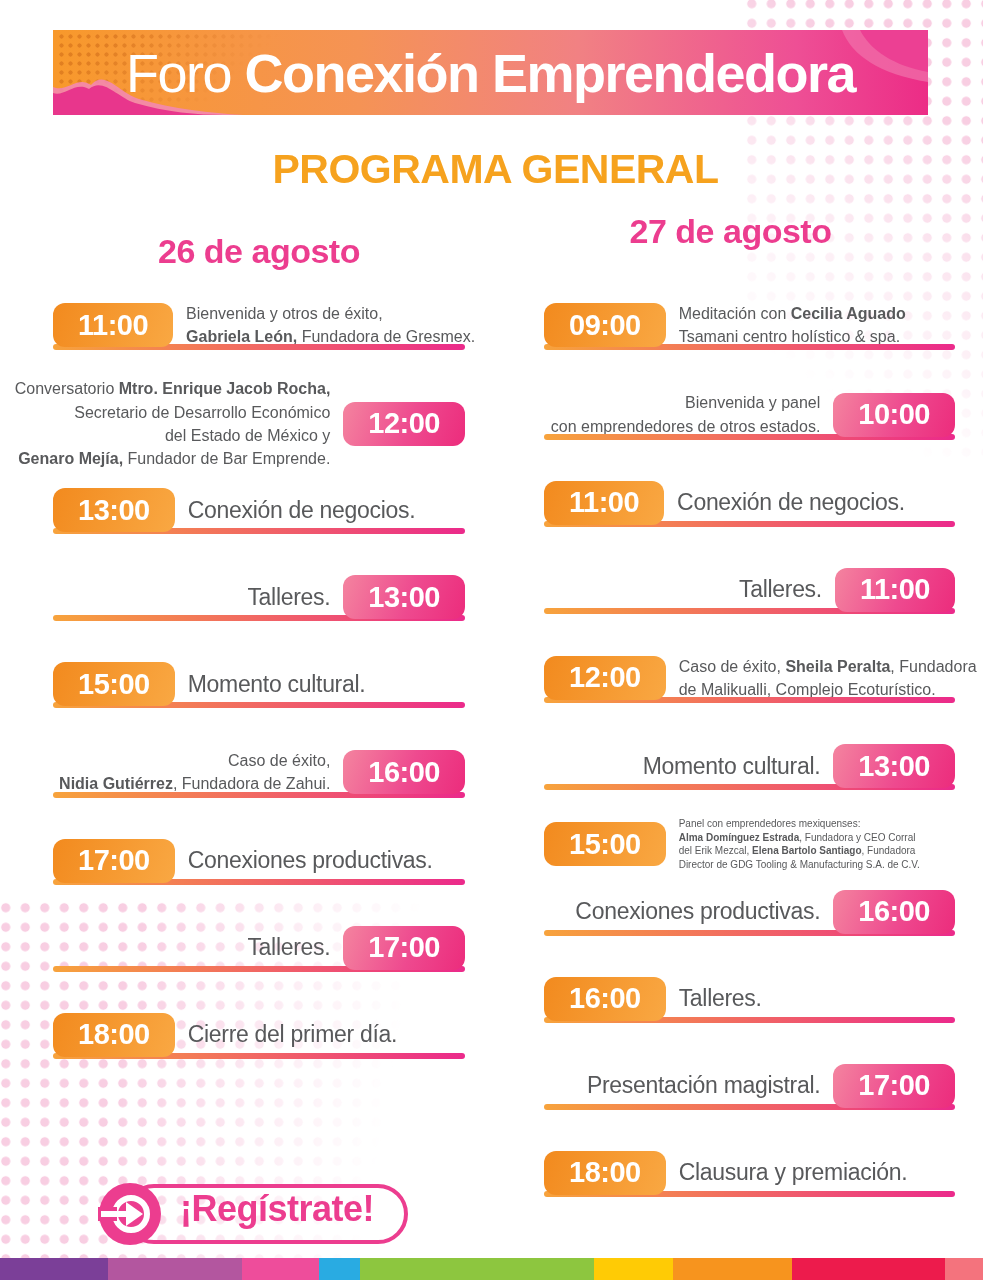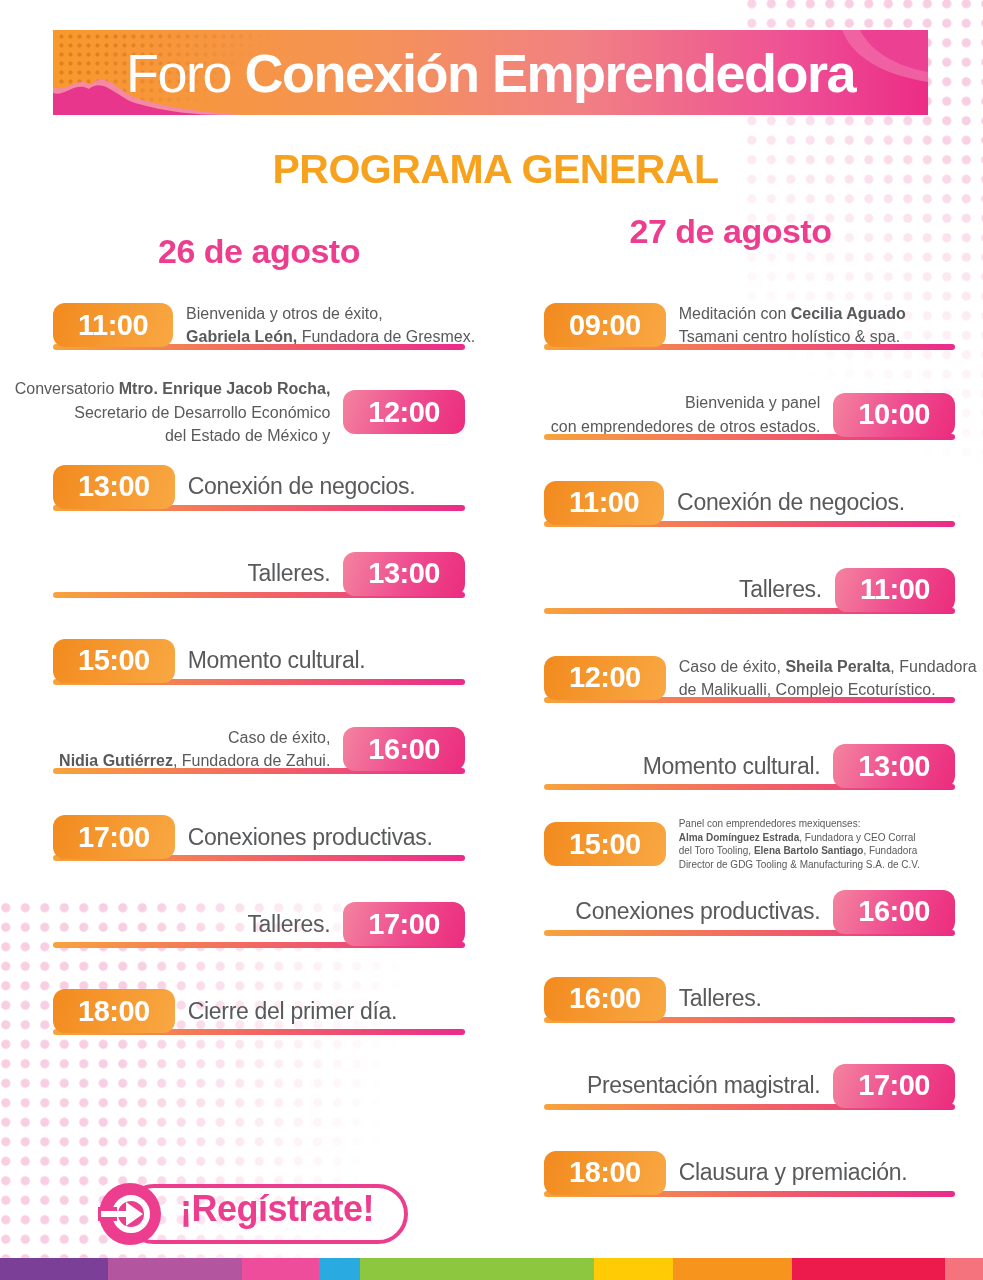--- a/index.html
+++ b/index.html
@@ -110,20 +110,21 @@
           <div class="eline"><span>Bienvenida y otros de éxito,</span></div>
           <div class="eline"><b>Gabriela León,</b><span> Fundadora de Gresmex.</span></div>
         </div>
         <div class="underline"></div>
       </div>
       <div class="row right nounderline">
         <div class="etext t-sm">
           <div class="eline"><span>Conversatorio </span><b>Mtro. Enrique Jacob Rocha,</b></div>
           <div class="eline"><span>Secretario de Desarrollo Económico</span></div>
           <div class="eline"><span>del Estado de México y</span></div>
+          <div class="eline"><b>Genaro Mejía,</b><span> Fundador de Bar Emprende.</span></div>
         </div>
         <span class="badge pink">12:00</span>
       </div>
       <div class="row">
         <span class="badge orange">13:00</span>
         <div class="etext t-lg">
           <div class="eline"><span>Conexión de negocios.</span></div>
         </div>
         <div class="underline"></div>
       </div>
@@ -215,21 +216,21 @@
           <div class="eline"><span>Momento cultural.</span></div>
         </div>
         <span class="badge pink">13:00</span>
         <div class="underline"></div>
       </div>
       <div class="row nounderline">
         <span class="badge orange">15:00</span>
         <div class="etext t-xs">
           <div class="eline"><span>Panel con emprendedores mexiquenses:</span></div>
           <div class="eline"><b>Alma Domínguez Estrada</b><span>, Fundadora y CEO Corral</span></div>
-          <div class="eline"><span>del Toro Tooling, </span><b>Elena Bartolo Santiago</b><span>, Fundadora</span></div>
+          <div class="eline"><span>del Erik Mezcal, </span><b>Elena Bartolo Santiago</b><span>, Fundadora</span></div>
           <div class="eline"><span>Director de GDG Tooling &amp; Manufacturing S.A. de C.V.</span></div>
         </div>
       </div>
       <div class="row right">
         <div class="etext t-lg">
           <div class="eline"><span>Conexiones productivas.</span></div>
         </div>
         <span class="badge pink">16:00</span>
         <div class="underline"></div>
       </div>

